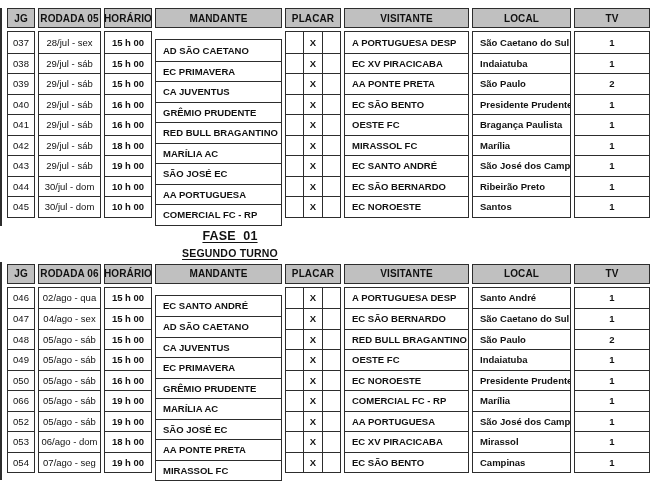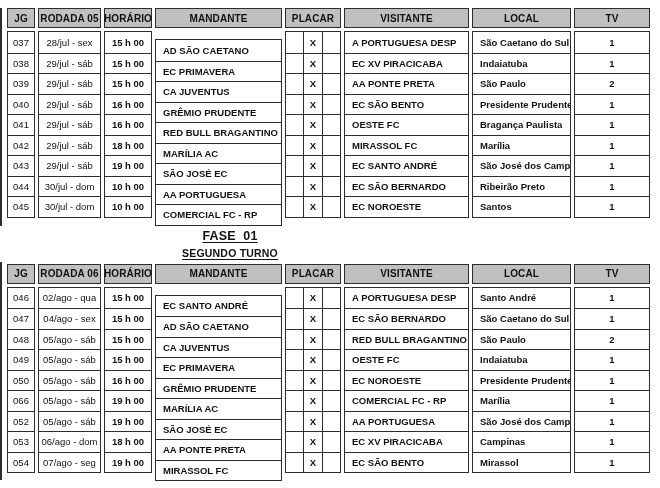--- a/index.html
+++ b/index.html
@@ -394,22 +394,22 @@
       <div class="colblock c-venue">
         <div class="colhead">LOCAL</div>
         <div class="coldata">
           <div class="cell left bold">Santo André</div>
           <div class="cell left bold">São Caetano do Sul</div>
           <div class="cell left bold">São Paulo</div>
           <div class="cell left bold">Indaiatuba</div>
           <div class="cell left bold">Presidente Prudente</div>
           <div class="cell left bold">Marília</div>
           <div class="cell left bold">São José dos Campos</div>
+          <div class="cell left bold">Mirassol</div>
           <div class="cell left bold">Campinas</div>
-          <div class="cell left bold">Mirassol</div>
         </div>
       </div>
       <div class="colblock c-tv">
         <div class="colhead">TV</div>
         <div class="coldata">
           <div class="cell bold">1</div>
           <div class="cell bold">1</div>
           <div class="cell bold">2</div>
           <div class="cell bold">1</div>
           <div class="cell bold">1</div>

